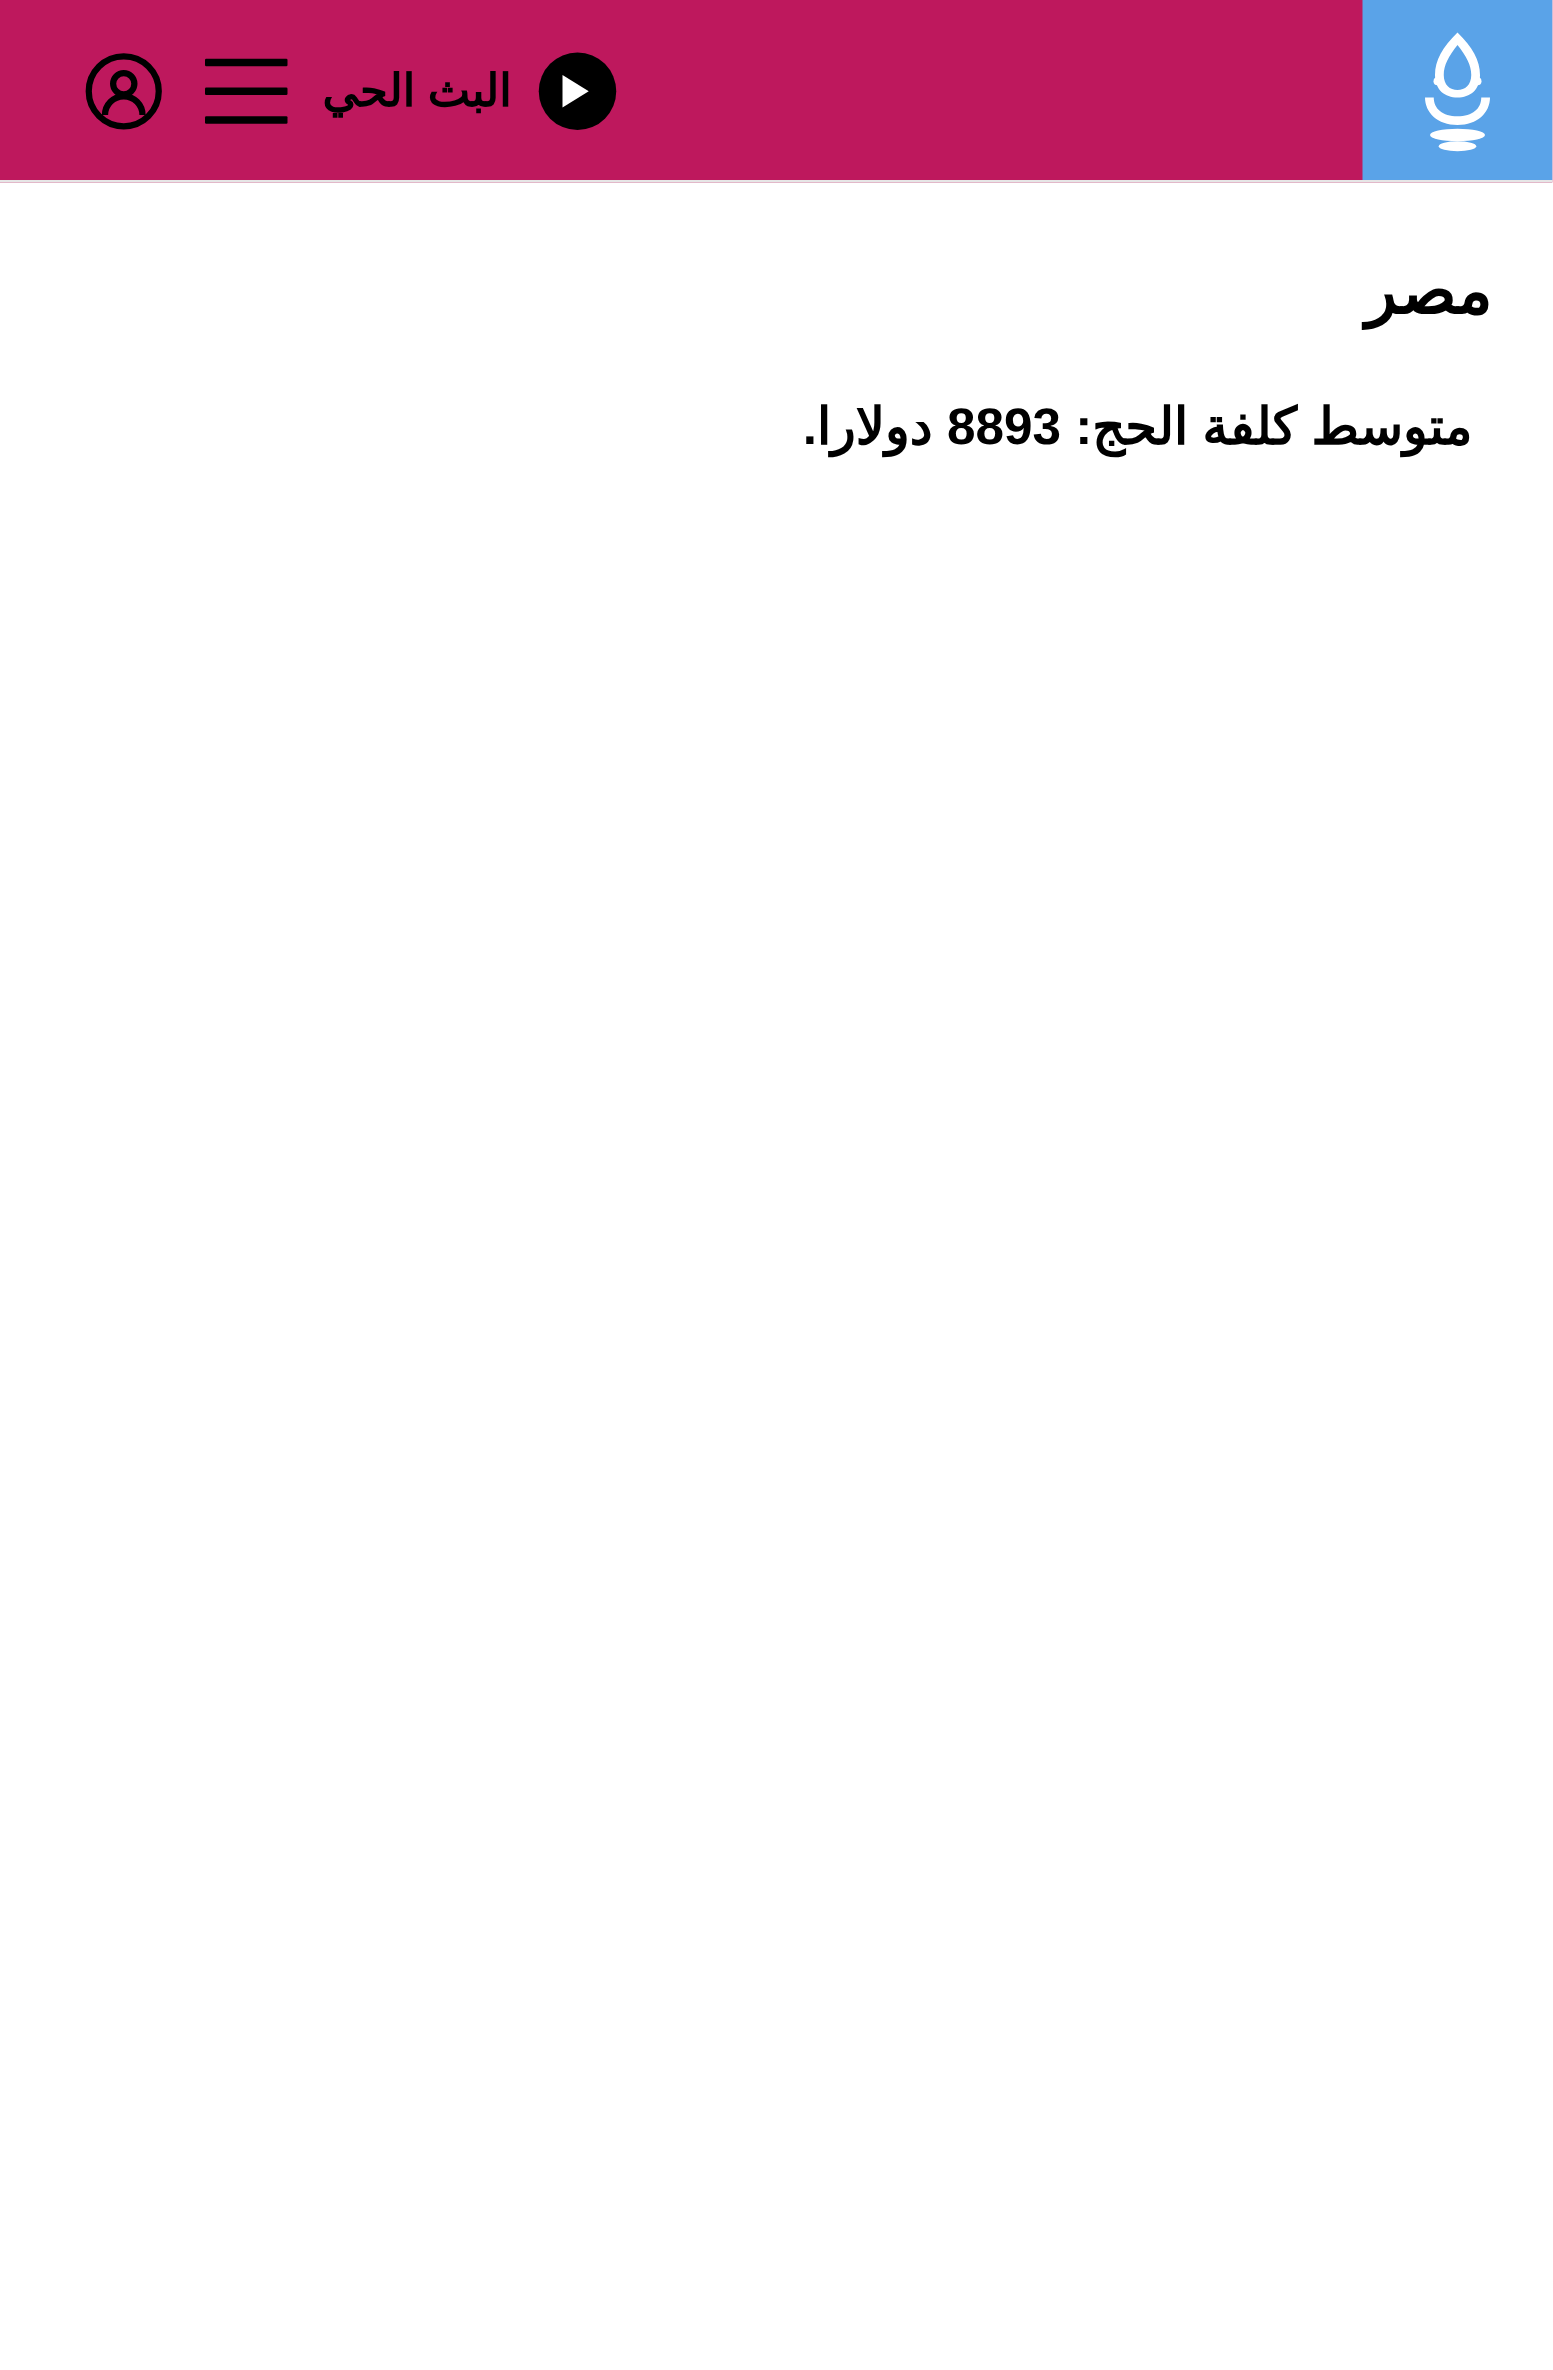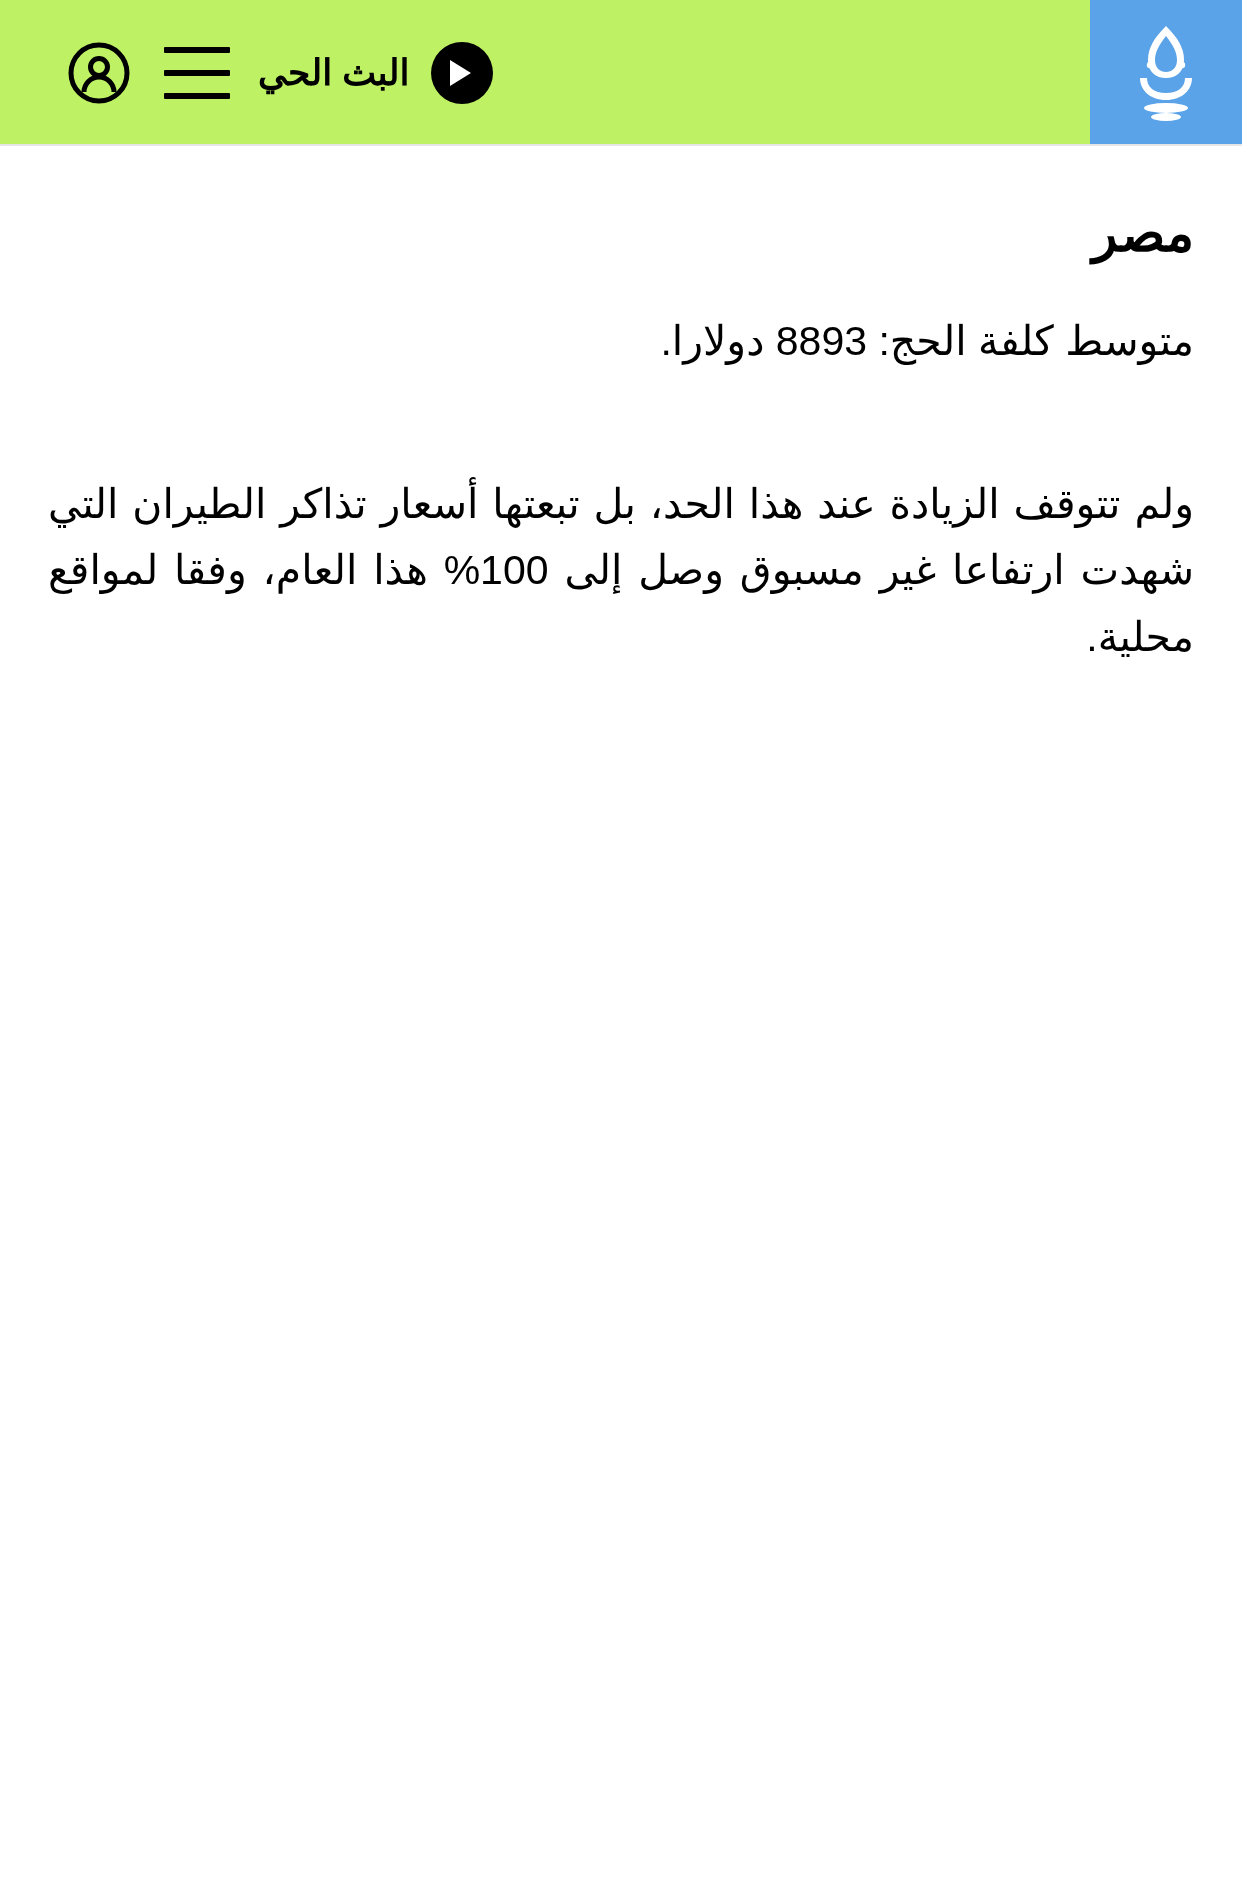--- a/index.html
+++ b/index.html
@@ -12,21 +12,21 @@
     height: 1896px;
     font-family: "Liberation Sans", sans-serif;
     color: #000000;
     overflow: hidden;
   }
 
   
   .header {
     position: relative;
     height: 146px;
-    background: #bef264;
+    background: #be185d;
     border-bottom: 2px solid #e6e6e6;
     display: flex;
     align-items: center;
     box-sizing: border-box;
   }
   .header-left {
     display: flex;
     align-items: center;
     gap: 34px;
     padding-right: 0;
@@ -113,22 +113,22 @@
   }
   .article h2 {
     font-size: 52px;
     font-weight: 700;
     margin: 0 0 44px 0;
     line-height: 1.2;
   }
   .article p {
     font-size: 41px;
     line-height: 1.62;
-    margin: 0 0 62px 0;
-    font-weight: 400;
+    margin: 0 16px 62px 0;
+    font-weight: 700;
     text-align: justify;
     text-justify: inter-word;
   }
   .article p.lead {
     margin-bottom: 96px;
   }
   .article a {
     color: #2d63b5;
     text-decoration: none;
   }
@@ -175,15 +175,14 @@
     </svg>
   </div>
 </div>
 
 <div class="article">
   <h2>مصر</h2>
 
   <p class="lead">متوسط كلفة الحج: 8893 دولارا.</p>
 
 
-  <p>ولم تتوقف الزيادة عند هذا الحد، بل تبعتها أسعار تذاكر الطيران التي شهدت ارتفاعا غير مسبوق وصل إلى 100% هذا العام، وفقا لمواقع محلية.</p>
 
 </div>
 
 </body></html>

